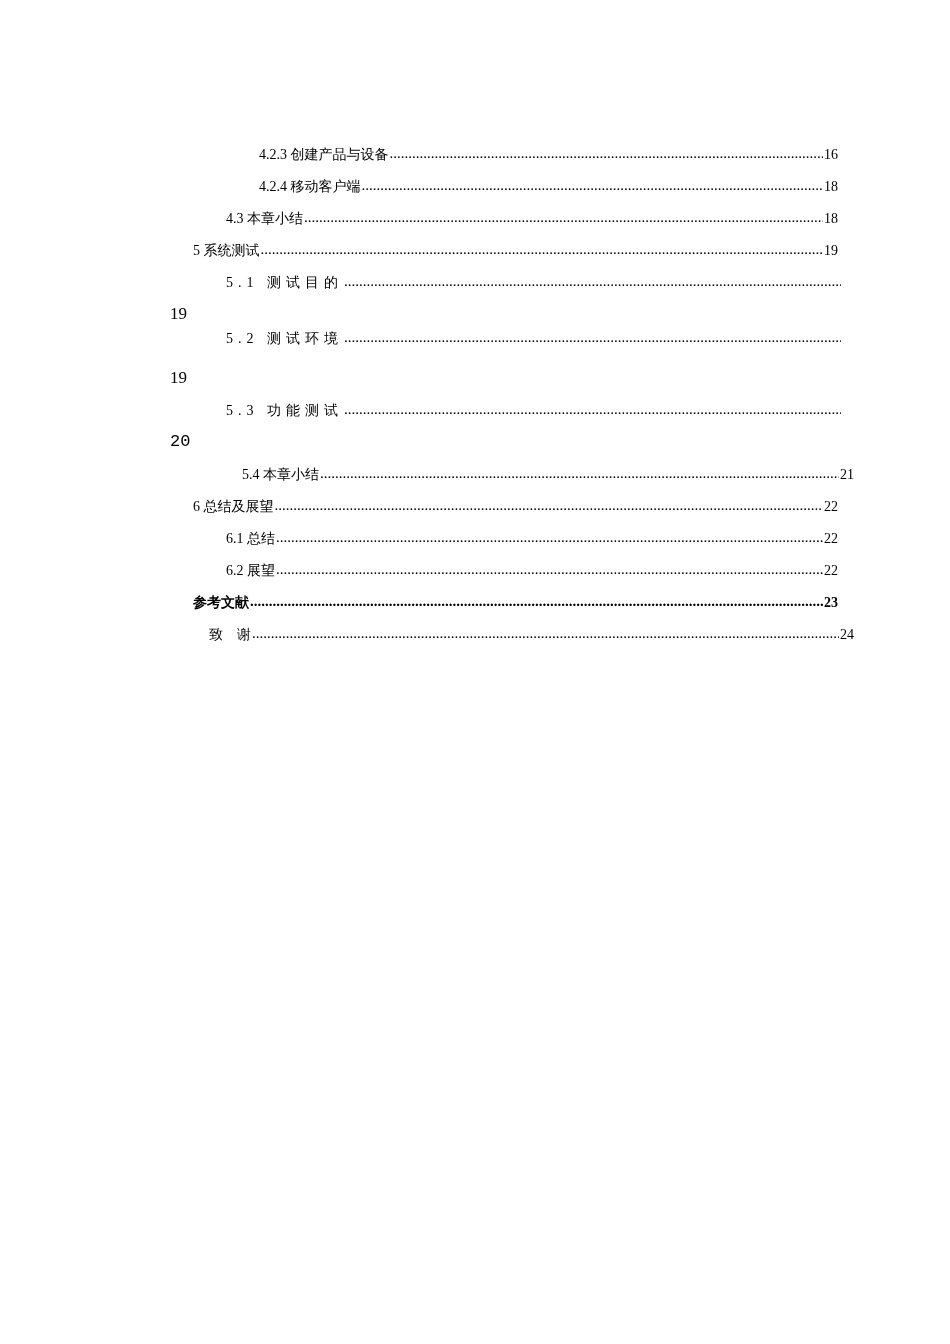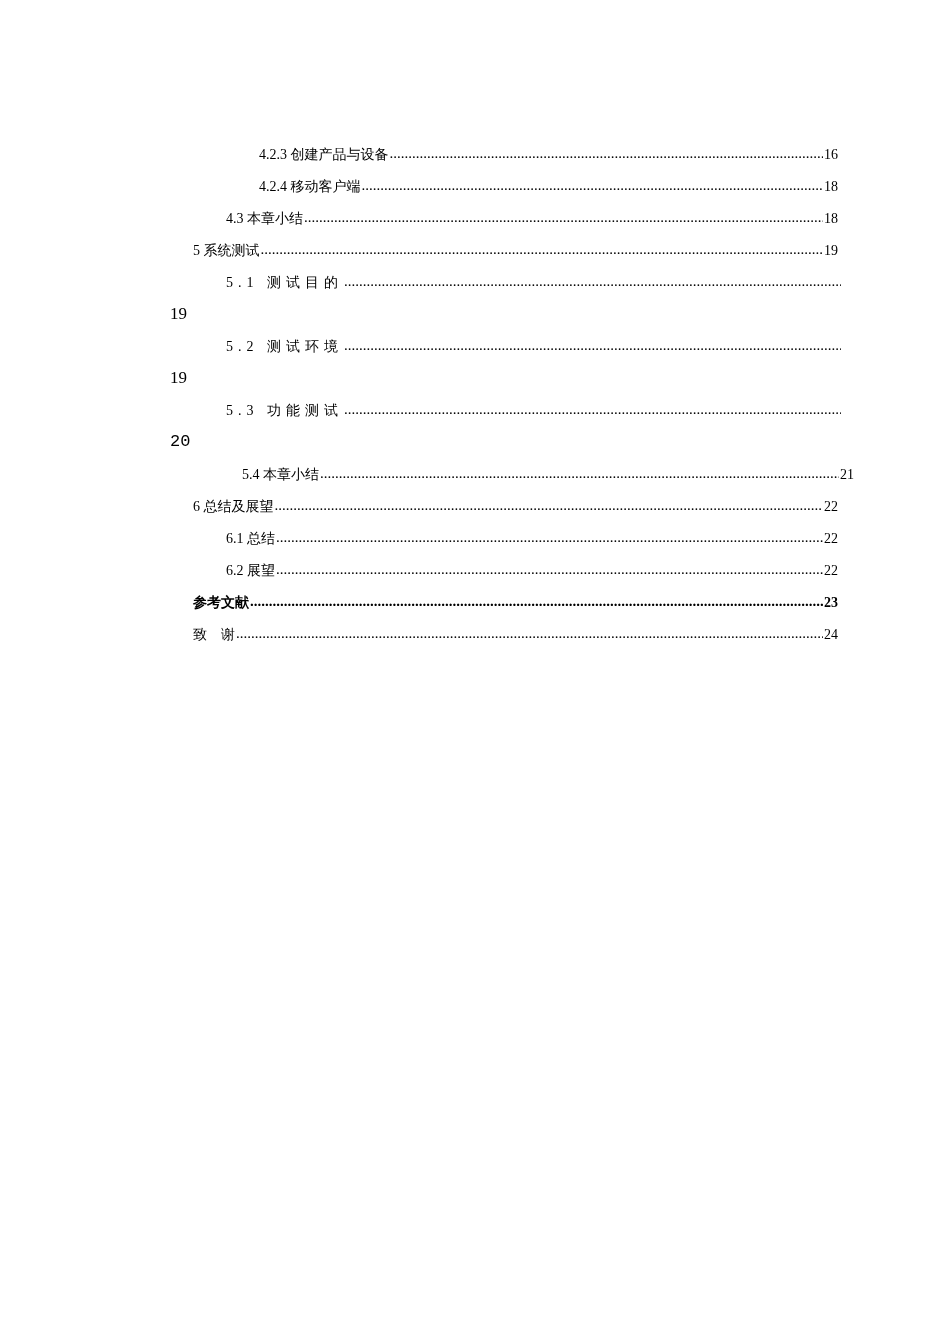--- a/index.html
+++ b/index.html
@@ -43,21 +43,21 @@
     <span class="leader"></span>
     <span class="page">19</span>
   </div>
 
   <div class="row" style="left:226px; width:616px; top:270px;">
     <span class="label spaced">5.1  测试目的</span>
     <span class="leader"></span>
   </div>
   <div class="wrap-page" style="left:170px; top:302px;">19</div>
 
-  <div class="row" style="left:226px; width:616px; top:334px;">
+  <div class="row" style="left:226px; width:616px; top:326px;">
     <span class="label spaced">5.2  测试环境</span>
     <span class="leader"></span>
   </div>
   <div class="wrap-page" style="left:170px; top:366px;">19</div>
 
   <div class="row" style="left:226px; width:616px; top:398px;">
     <span class="label spaced">5.3  功能测试</span>
     <span class="leader"></span>
   </div>
   <div class="wrap-page" style="left:170px; top:430px;font-family:Liberation Mono, monospace;">20</div>
@@ -85,19 +85,19 @@
     <span class="leader"></span>
     <span class="page">22</span>
   </div>
 
   <div class="row" style="left:193px; width:645px; top:590px;font-weight:bold;">
     <span class="label">参考文献</span>
     <span class="leader"></span>
     <span class="page">23</span>
   </div>
 
-  <div class="row" style="left:193px; width:645px; top:622px;">
+  <div class="row" style="left:209px; width:645px; top:622px;">
     <span class="label">致　谢</span>
     <span class="leader"></span>
     <span class="page">24</span>
   </div>
 
 </div>
 
 </body></html>

